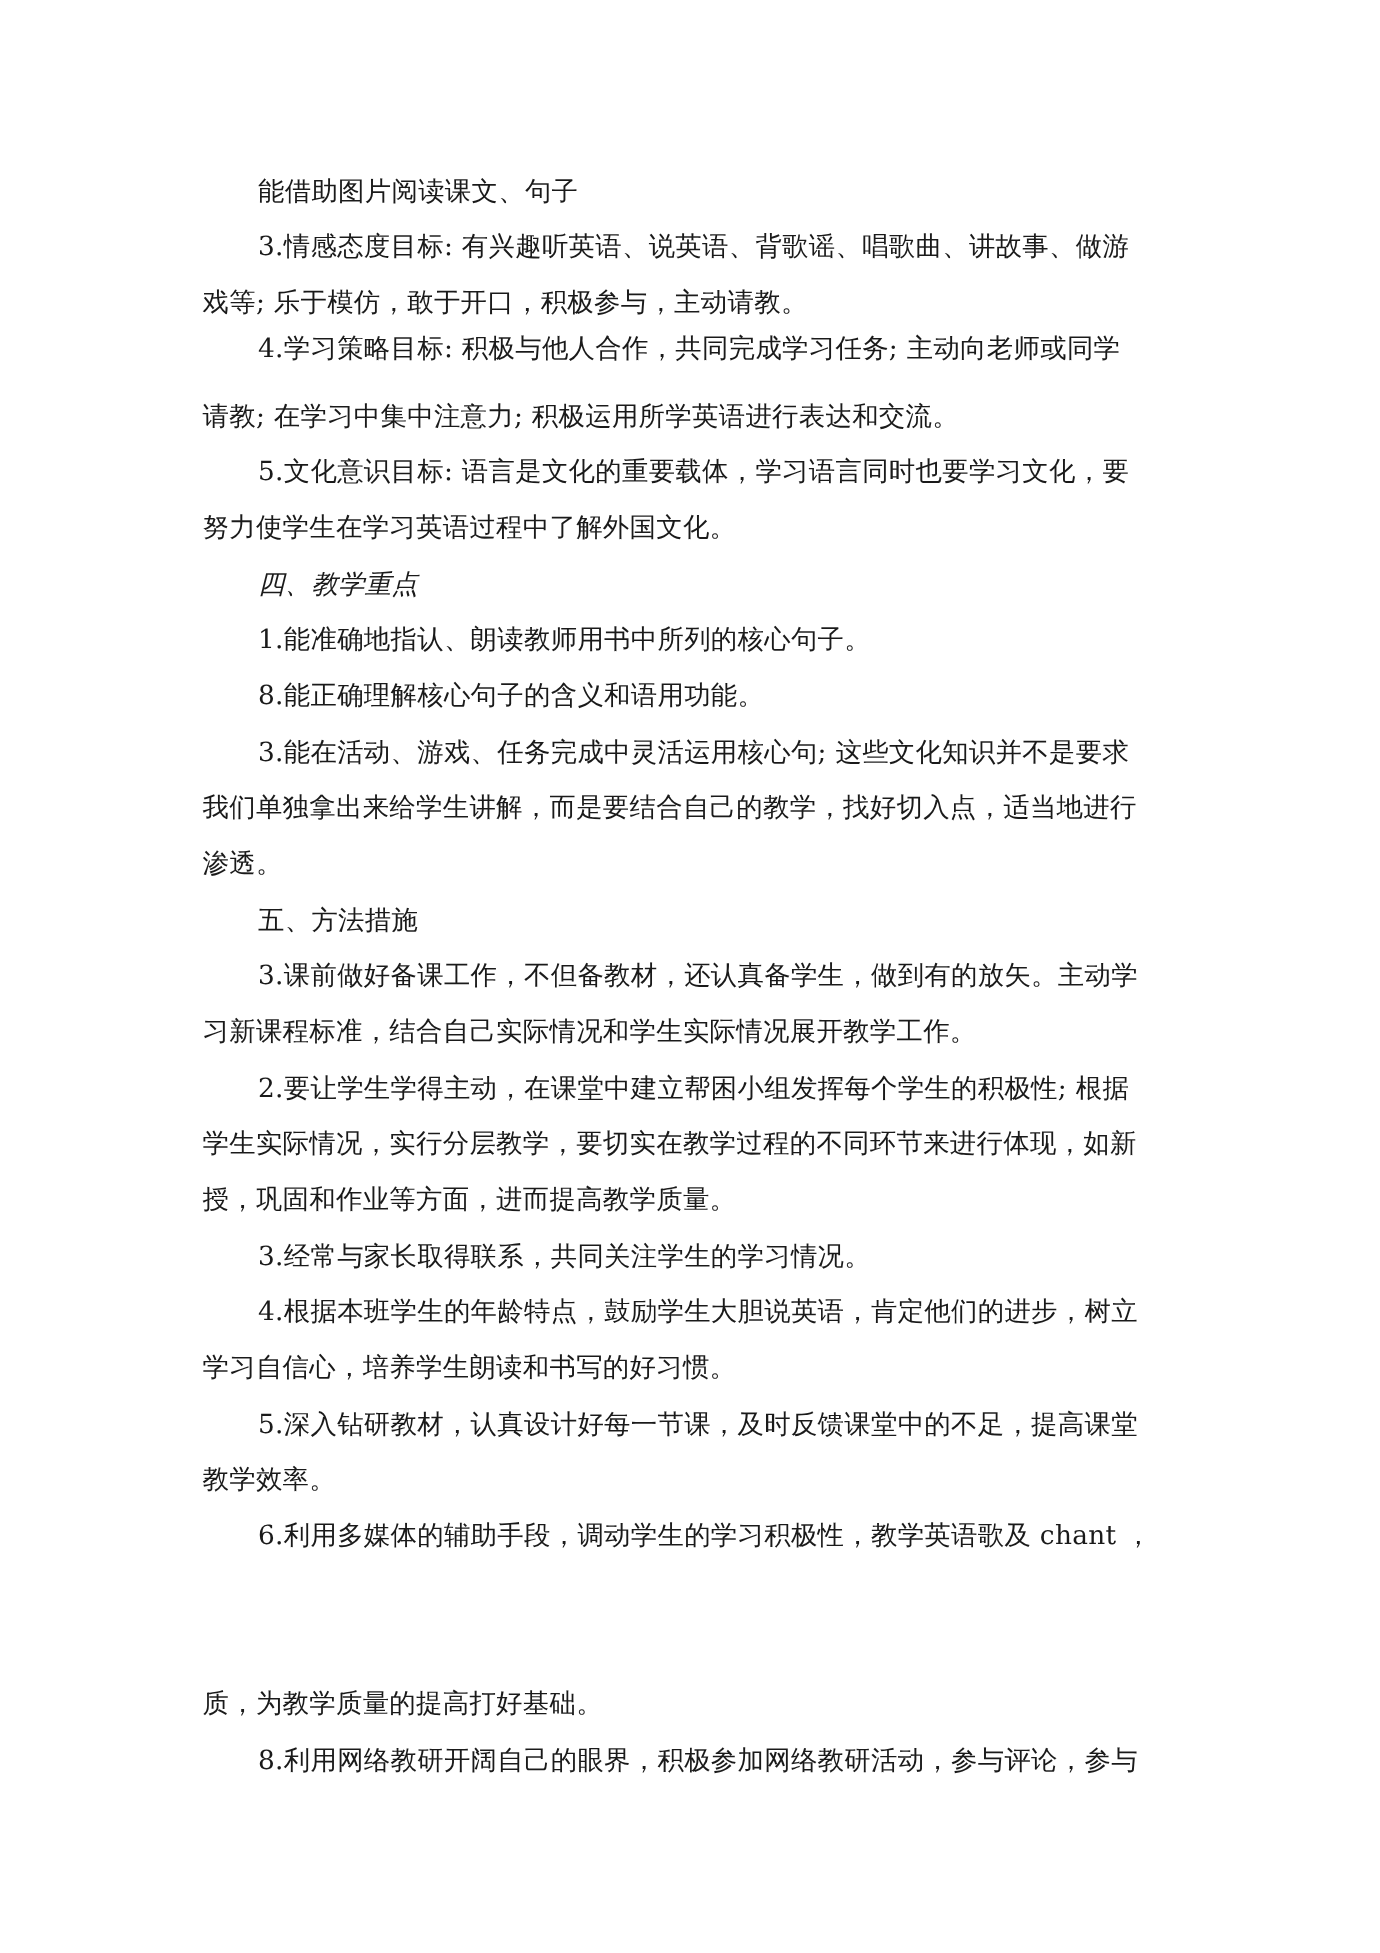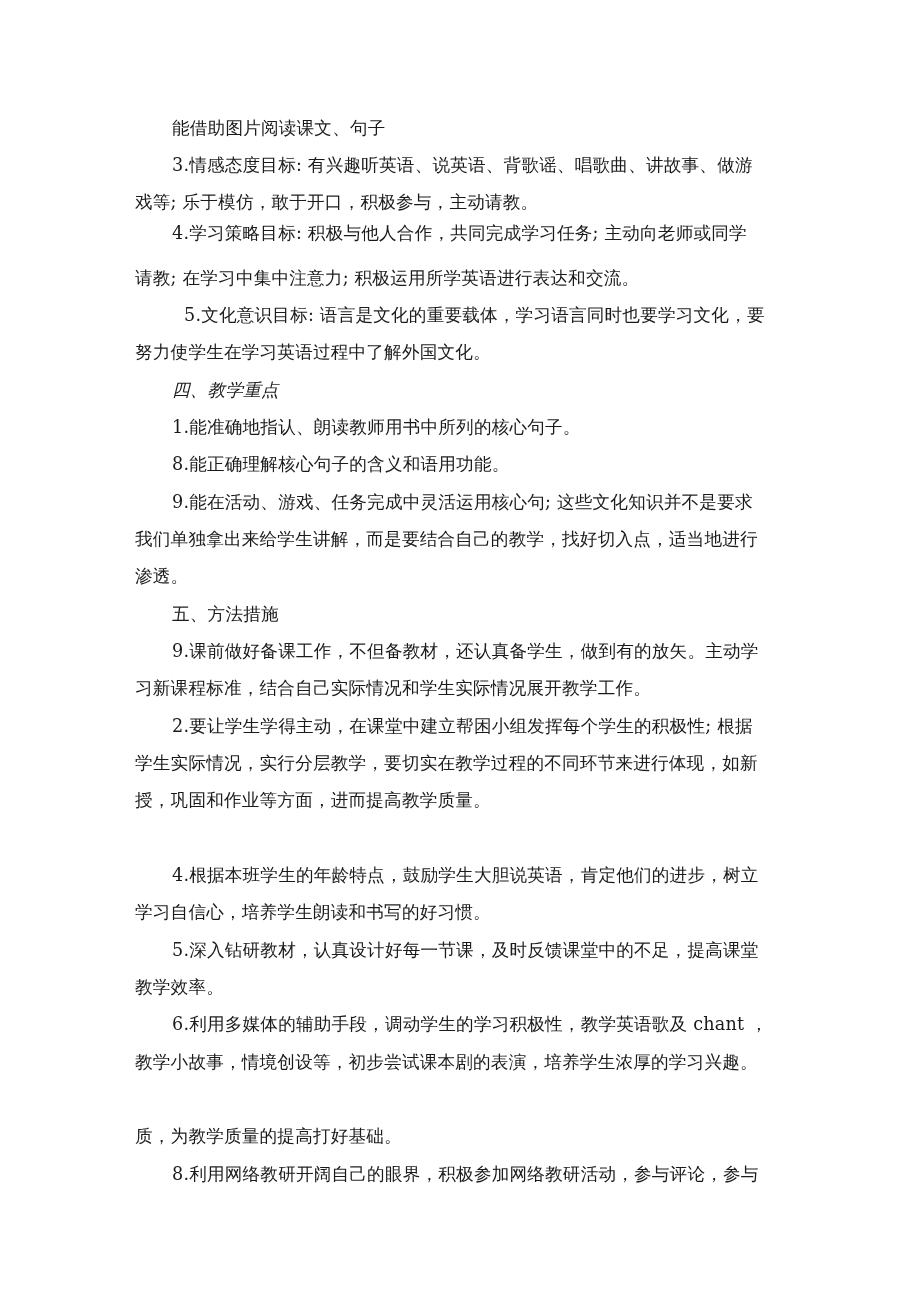--- a/index.html
+++ b/index.html
@@ -22,35 +22,35 @@
 </style>
 </head>
 <body>
 
 <div class="page" id="page">
     <div class="line indent" style="top: 118px;">能借助图片阅读课文、句子</div>
     <div class="line indent" style="top: 155px;">3.情感态度目标: 有兴趣听英语、说英语、背歌谣、唱歌曲、讲故事、做游</div>
     <div class="line cont" style="top: 192px;">戏等; 乐于模仿，敢于开口，积极参与，主动请教。</div>
     <div class="line indent" style="top: 223px;">4.学习策略目标: 积极与他人合作，共同完成学习任务; 主动向老师或同学</div>
     <div class="line cont" style="top: 268px;">请教; 在学习中集中注意力; 积极运用所学英语进行表达和交流。</div>
-    <div class="line indent" style="top: 305px; margin-left: 12px;">5.文化意识目标: 语言是文化的重要载体，学习语言同时也要学习文化，要</div>
+    <div class="line indent" style="top: 305px;">5.文化意识目标: 语言是文化的重要载体，学习语言同时也要学习文化，要</div>
     <div class="line cont" style="top: 342px;">努力使学生在学习英语过程中了解外国文化。</div>
     <div class="line indent" style="top: 380px; font-style: italic;">四、教学重点</div>
     <div class="line indent" style="top: 417px;">1.能准确地指认、朗读教师用书中所列的核心句子。</div>
     <div class="line indent" style="top: 454px;">8.能正确理解核心句子的含义和语用功能。</div>
-    <div class="line indent" style="top: 492px;">9.能在活动、游戏、任务完成中灵活运用核心句; 这些文化知识并不是要求</div>
+    <div class="line indent" style="top: 492px;">3.能在活动、游戏、任务完成中灵活运用核心句; 这些文化知识并不是要求</div>
     <div class="line cont" style="top: 529px;">我们单独拿出来给学生讲解，而是要结合自己的教学，找好切入点，适当地进行</div>
     <div class="line cont" style="top: 566px;">渗透。</div>
     <div class="line indent" style="top: 604px;">五、方法措施</div>
-    <div class="line indent" style="top: 641px;">9.课前做好备课工作，不但备教材，还认真备学生，做到有的放矢。主动学</div>
+    <div class="line indent" style="top: 641px;">3.课前做好备课工作，不但备教材，还认真备学生，做到有的放矢。主动学</div>
     <div class="line cont" style="top: 678px;">习新课程标准，结合自己实际情况和学生实际情况展开教学工作。</div>
     <div class="line indent" style="top: 716px;">2.要让学生学得主动，在课堂中建立帮困小组发挥每个学生的积极性; 根据</div>
     <div class="line cont" style="top: 753px;">学生实际情况，实行分层教学，要切实在教学过程的不同环节来进行体现，如新</div>
     <div class="line cont" style="top: 790px;">授，巩固和作业等方面，进而提高教学质量。</div>
+    <div class="line indent" style="top: 828px;">3.经常与家长取得联系，共同关注学生的学习情况。</div>
     <div class="line indent" style="top: 865px;">4.根据本班学生的年龄特点，鼓励学生大胆说英语，肯定他们的进步，树立</div>
     <div class="line cont" style="top: 902px;">学习自信心，培养学生朗读和书写的好习惯。</div>
     <div class="line indent" style="top: 940px;">5.深入钻研教材，认真设计好每一节课，及时反馈课堂中的不足，提高课堂</div>
     <div class="line cont" style="top: 977px;">教学效率。</div>
     <div class="line indent" style="top: 1014px;">6.利用多媒体的辅助手段，调动学生的学习积极性，教学英语歌及 chant ，</div>
-    <div class="line cont" style="top: 1052px;">教学小故事，情境创设等，初步尝试课本剧的表演，培养学生浓厚的学习兴趣。</div>
     <div class="line cont" style="top: 1126px;">质，为教学质量的提高打好基础。</div>
     <div class="line indent" style="top: 1164px;">8.利用网络教研开阔自己的眼界，积极参加网络教研活动，参与评论，参与</div>
   </div>
 
 </body></html>

